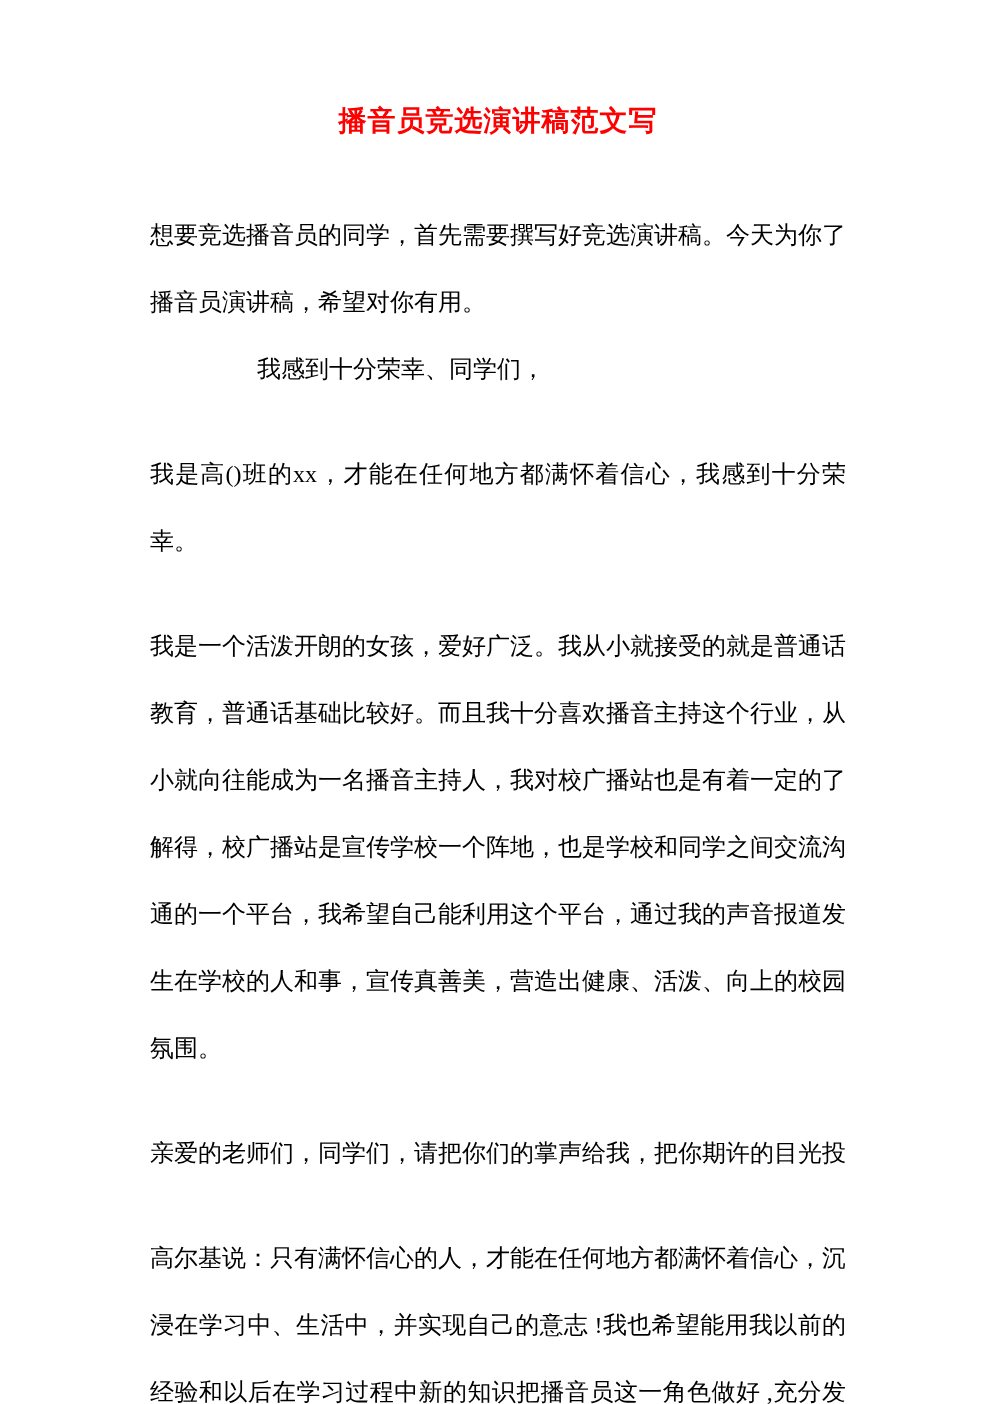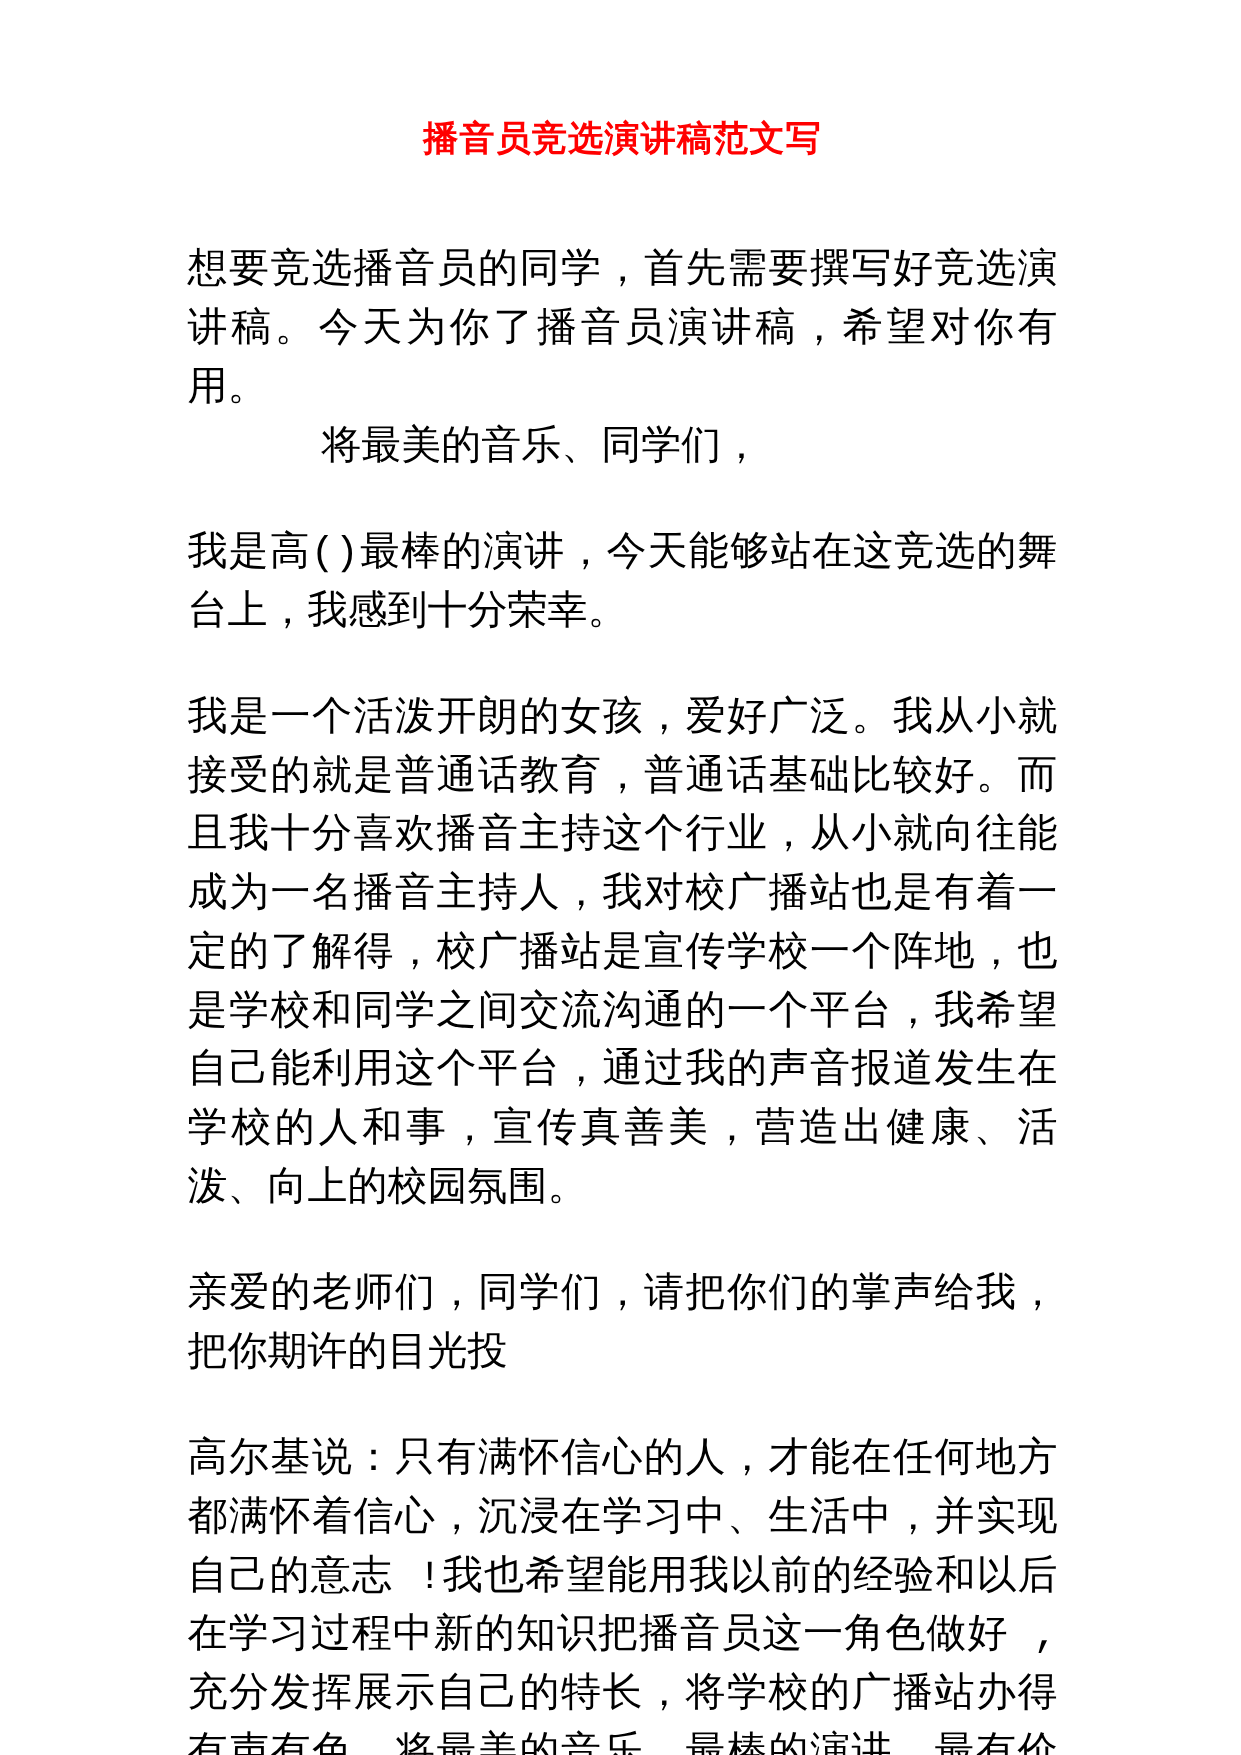--- a/index.html
+++ b/index.html
@@ -16,37 +16,36 @@
     font-family: "Liberation Serif", "DejaVu Serif", serif;
     color: #000000;
   }
   .content {
     box-sizing: content-box;
     width: 696px;
     padding-left: 150px;
     padding-right: 147px;
   }
   .doc-title {
-    margin: 12px;
-    padding-top: 79px;
+    margin: 0;
+    padding-top: 100px;
     font-size: 28px;
     font-weight: bold;
     line-height: 42px;
     text-align: center;
     color: #ff0000;
     letter-spacing: 1px;
   }
   .para {
     margin: 0;
-    font-size: 32px;
-    line-height: 47px;
+    font-size: 24px;
+    line-height: 67px;
     text-align: justify;
     word-break: break-all;
     overflow-wrap: break-word;
-    font-family: Liberation Mono, monospace;
   }
   .first-para {
     margin-top: 60px;
   }
   .indent-line {
     padding-left: 107px;
   }
   .para-gap {
     margin-top: 38px;
   }
@@ -54,24 +53,24 @@
 </head>
 <body>
 
 <div class="page">
   <div class="content">
 
     <h1 class="doc-title">播音员竞选演讲稿范文写</h1>
 
     <p class="para first-para">想要竞选播音员的同学，首先需要撰写好竞选演讲稿。今天为你了播音员演讲稿，希望对你有用。</p>
 
-    <p class="para indent-line">将最美的音乐、同学们，</p>
+    <p class="para indent-line">我感到十分荣幸、同学们，</p>
 
 
-    <p class="para para-gap">我是高()最棒的演讲，今天能够站在这竞选的舞台上，我感到十分荣幸。</p>
+    <p class="para para-gap">我是高()班的xx，才能在任何地方都满怀着信心，我感到十分荣幸。</p>
 
     <p class="para para-gap">我是一个活泼开朗的女孩，爱好广泛。我从小就接受的就是普通话教育，普通话基础比较好。而且我十分喜欢播音主持这个行业，从小就向往能成为一名播音主持人，我对校广播站也是有着一定的了解得，校广播站是宣传学校一个阵地，也是学校和同学之间交流沟通的一个平台，我希望自己能利用这个平台，通过我的声音报道发生在学校的人和事，宣传真善美，营造出健康、活泼、向上的校园氛围。</p>
 
     <p class="para para-gap">亲爱的老师们，同学们，请把你们的掌声给我，把你期许的目光投</p>
 
     <p class="para para-gap">高尔基说：只有满怀信心的人，才能在任何地方都满怀着信心，沉浸在学习中、生活中，并实现自己的意志 !我也希望能用我以前的经验和以后在学习过程中新的知识把播音员这一角色做好 ,充分发挥展示自己的特长，将学校的广播站办得有声有色，将最美的音乐、最棒的演讲、最有价值的新闻、最广博的知识送给亲爱的同学们 ！</p>
 
   </div>
 </div>
 

